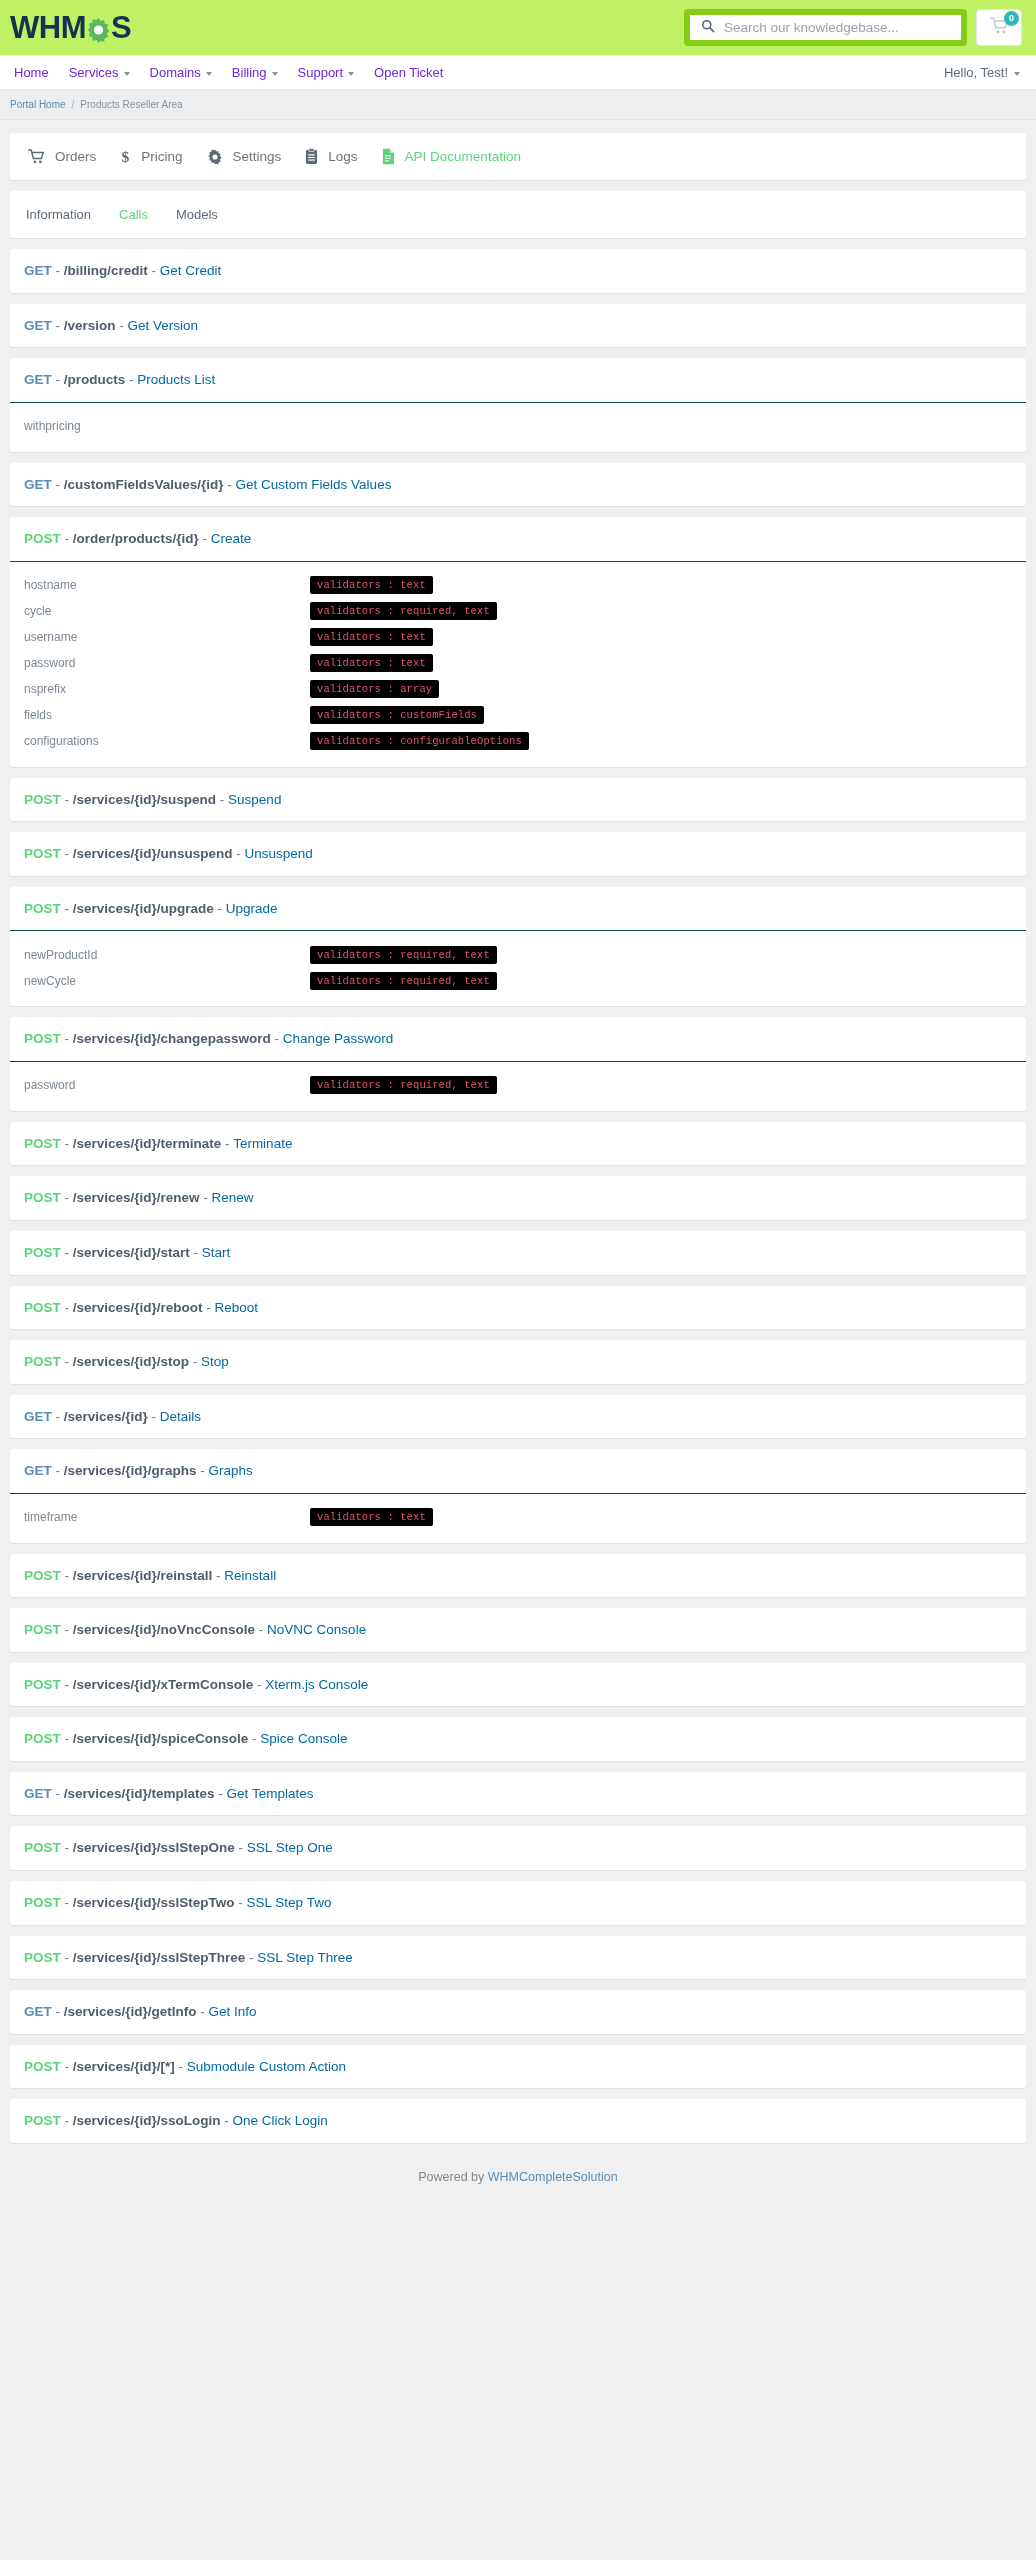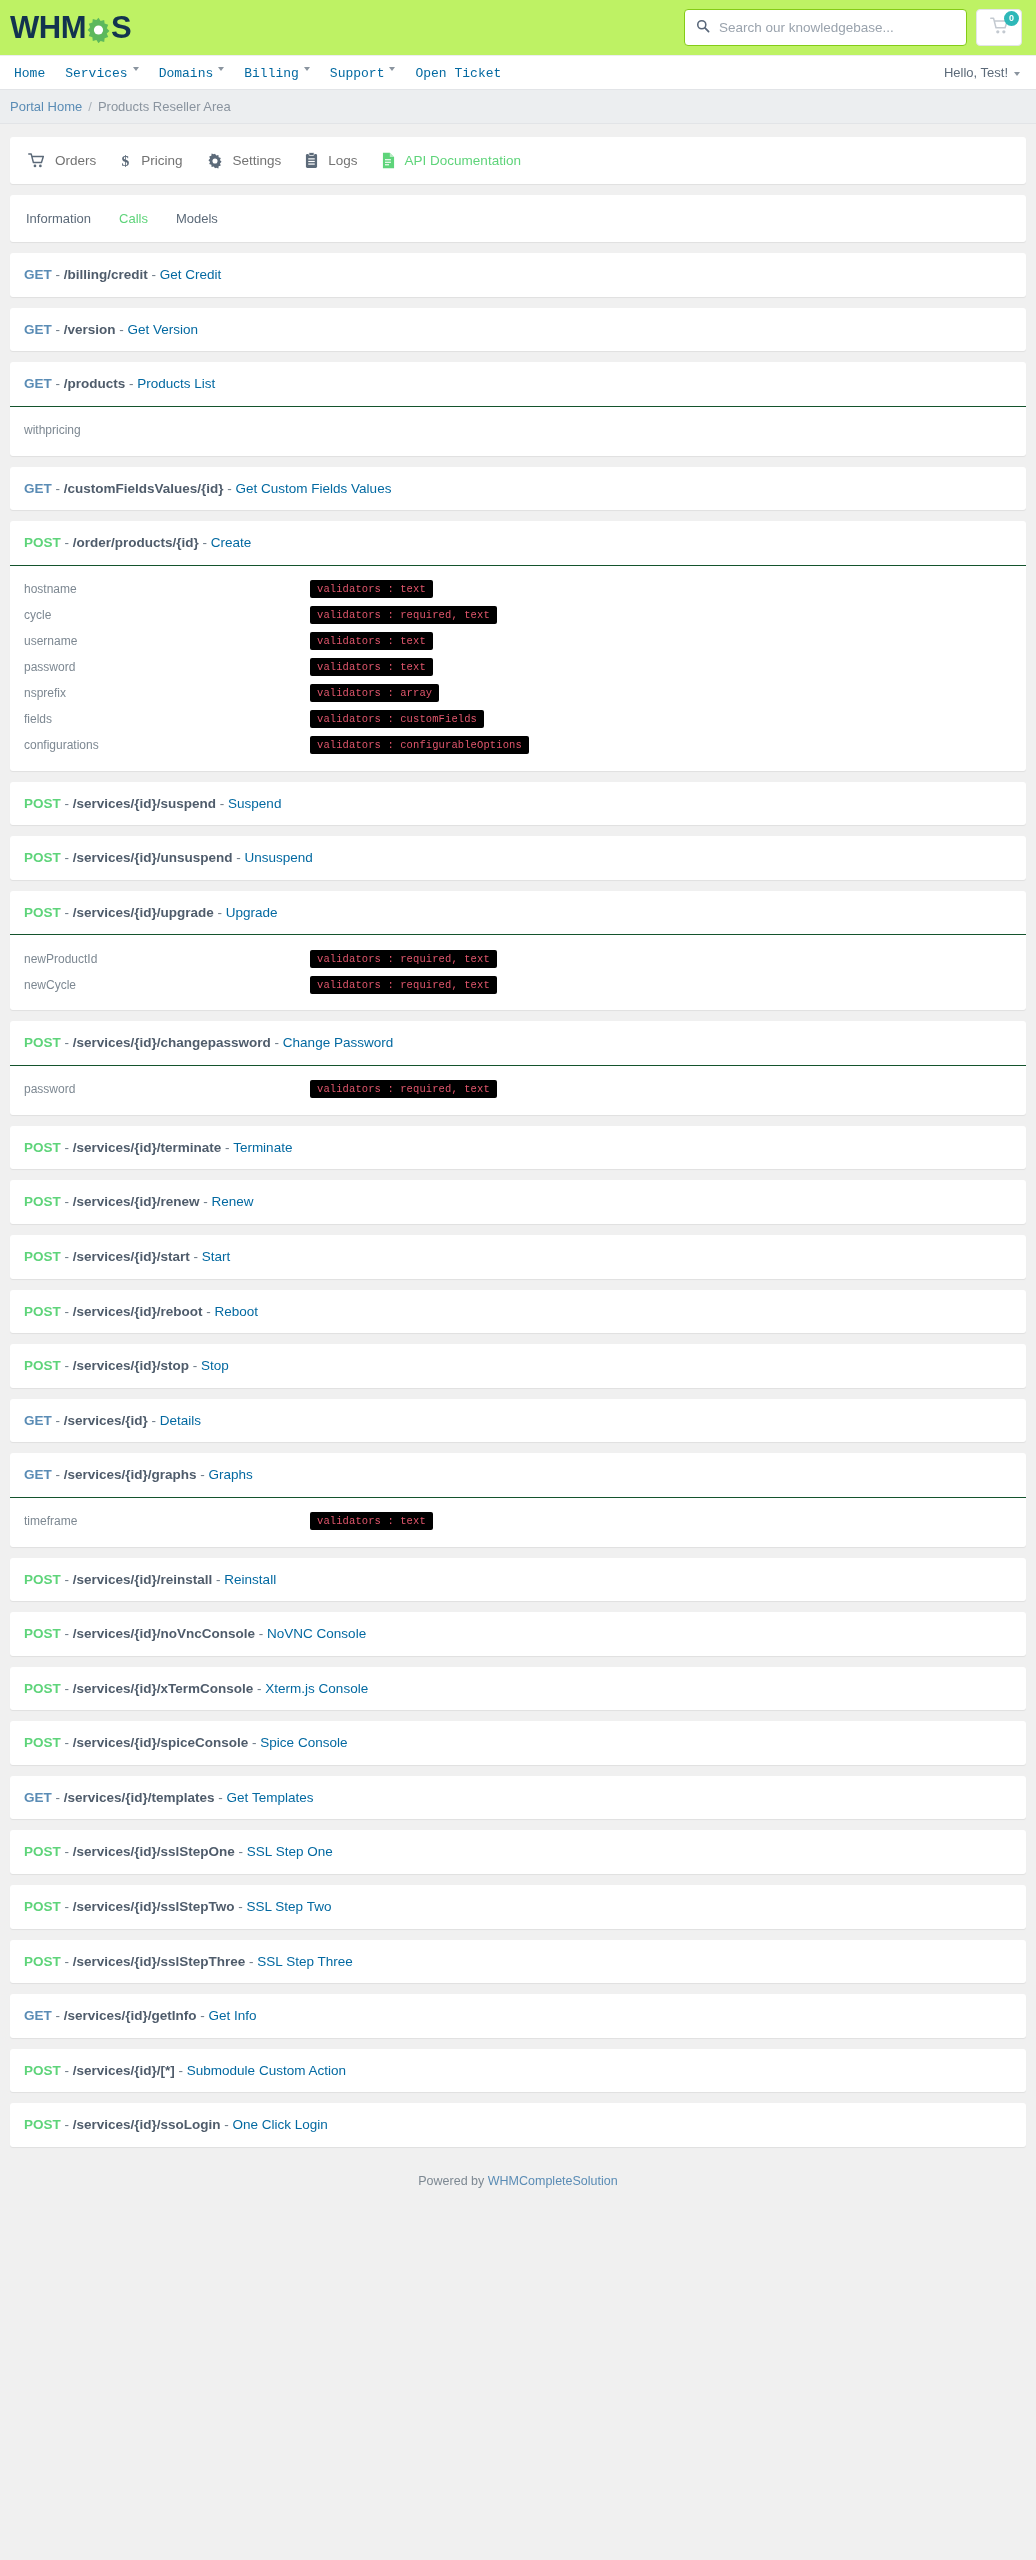--- a/index.html
+++ b/index.html
@@ -43,21 +43,21 @@
 
   .topbar-right {
     margin-left: auto;
     display: flex;
     align-items: center;
     gap: 9px;
   }
   .search-box {
     width: 283px;
     height: 37px;
-    border: 1px solid #84cc16;
+    border: 6px solid #84cc16;
     border-radius: 4px;
     display: flex;
     align-items: center;
     padding: 0 11px;
     background: #fff;
   }
   .search-box .mag { flex: 0 0 auto; margin-right: 9px; color: #59677a; }
   .search-box input {
     border: 0;
     outline: 0;
@@ -96,27 +96,26 @@
     background: #ffffff;
     border-top: 1px solid #eceef0;
     height: 34px;
     display: flex;
     align-items: center;
     padding: 0 14px 0 10px;
     font-size: 13px;
   }
   .navbar ul { display: flex; list-style: none; align-items: center; gap: 0; }
   .navbar li a {
-    color: #0369a1;
+    color: #6d28d9;
     padding: 0 10px;
     display: inline-flex;
-    align-items: flex-start;
+    align-items: center;
     gap: 5px;
     white-space: nowrap;
-    font-family: Liberation Mono, monospace;
   }
   .navbar li:first-child a { padding-left: 4px; }
   .caret {
     width: 0; height: 0;
     border-left: 3.5px solid transparent;
     border-right: 3.5px solid transparent;
     border-top: 4px solid #8a949f;
     display: inline-block;
     position: relative;
     top: 1px;
@@ -127,21 +126,21 @@
     display: inline-flex; align-items: center; gap: 6px;
     padding-right: 2px;
   }
 
   
   .breadcrumb-bar {
     background: #eceef0;
     border-top: 1px solid #e2e4e7;
     border-bottom: 1px solid #e2e4e7;
     padding: 9px 14px 9px 10px;
-    font-size: 13px;
+    font-size: 10px;
     color: #8a949f;
     display: flex; align-items: center; gap: 6px;
   }
   .breadcrumb-bar a { color: #5a8cb5; }
   .breadcrumb-bar .sep { color: #aab2bb; }
 
   
   .main { padding: 13px 10px 0 10px; }
 
   .card {

